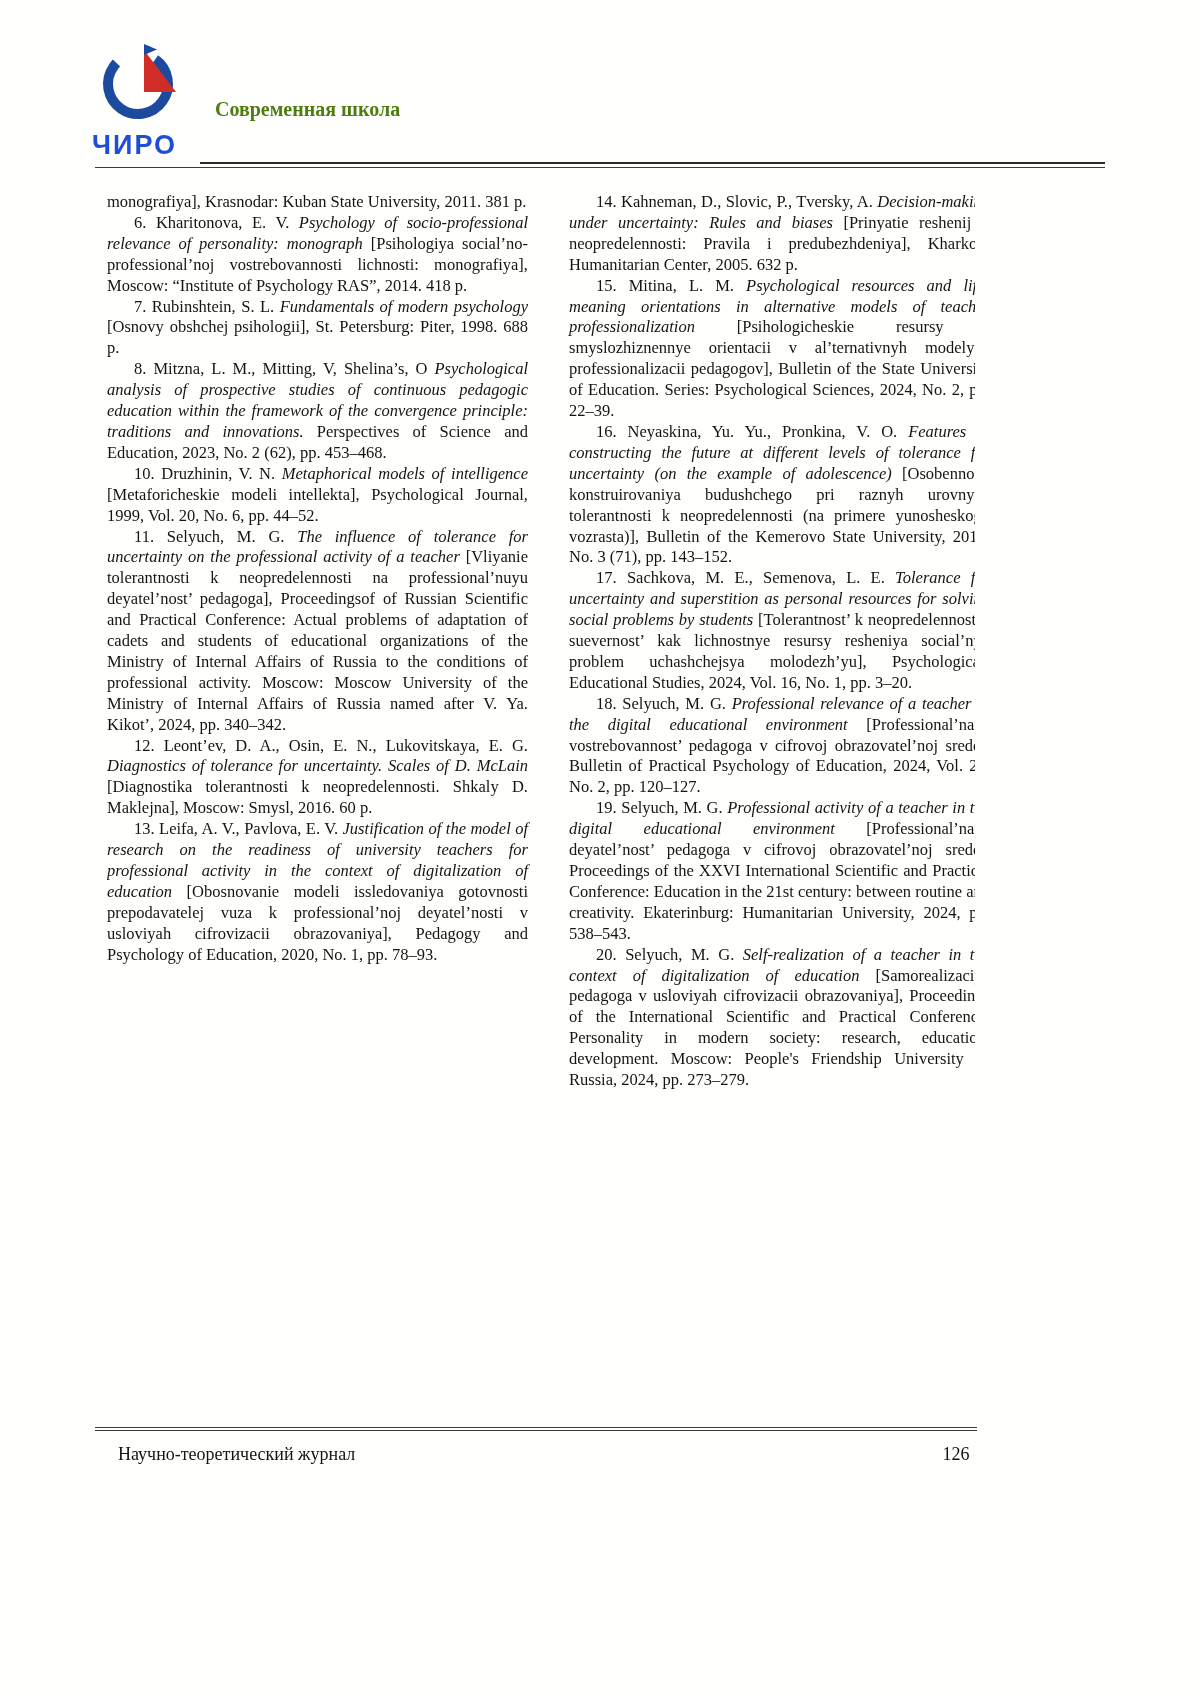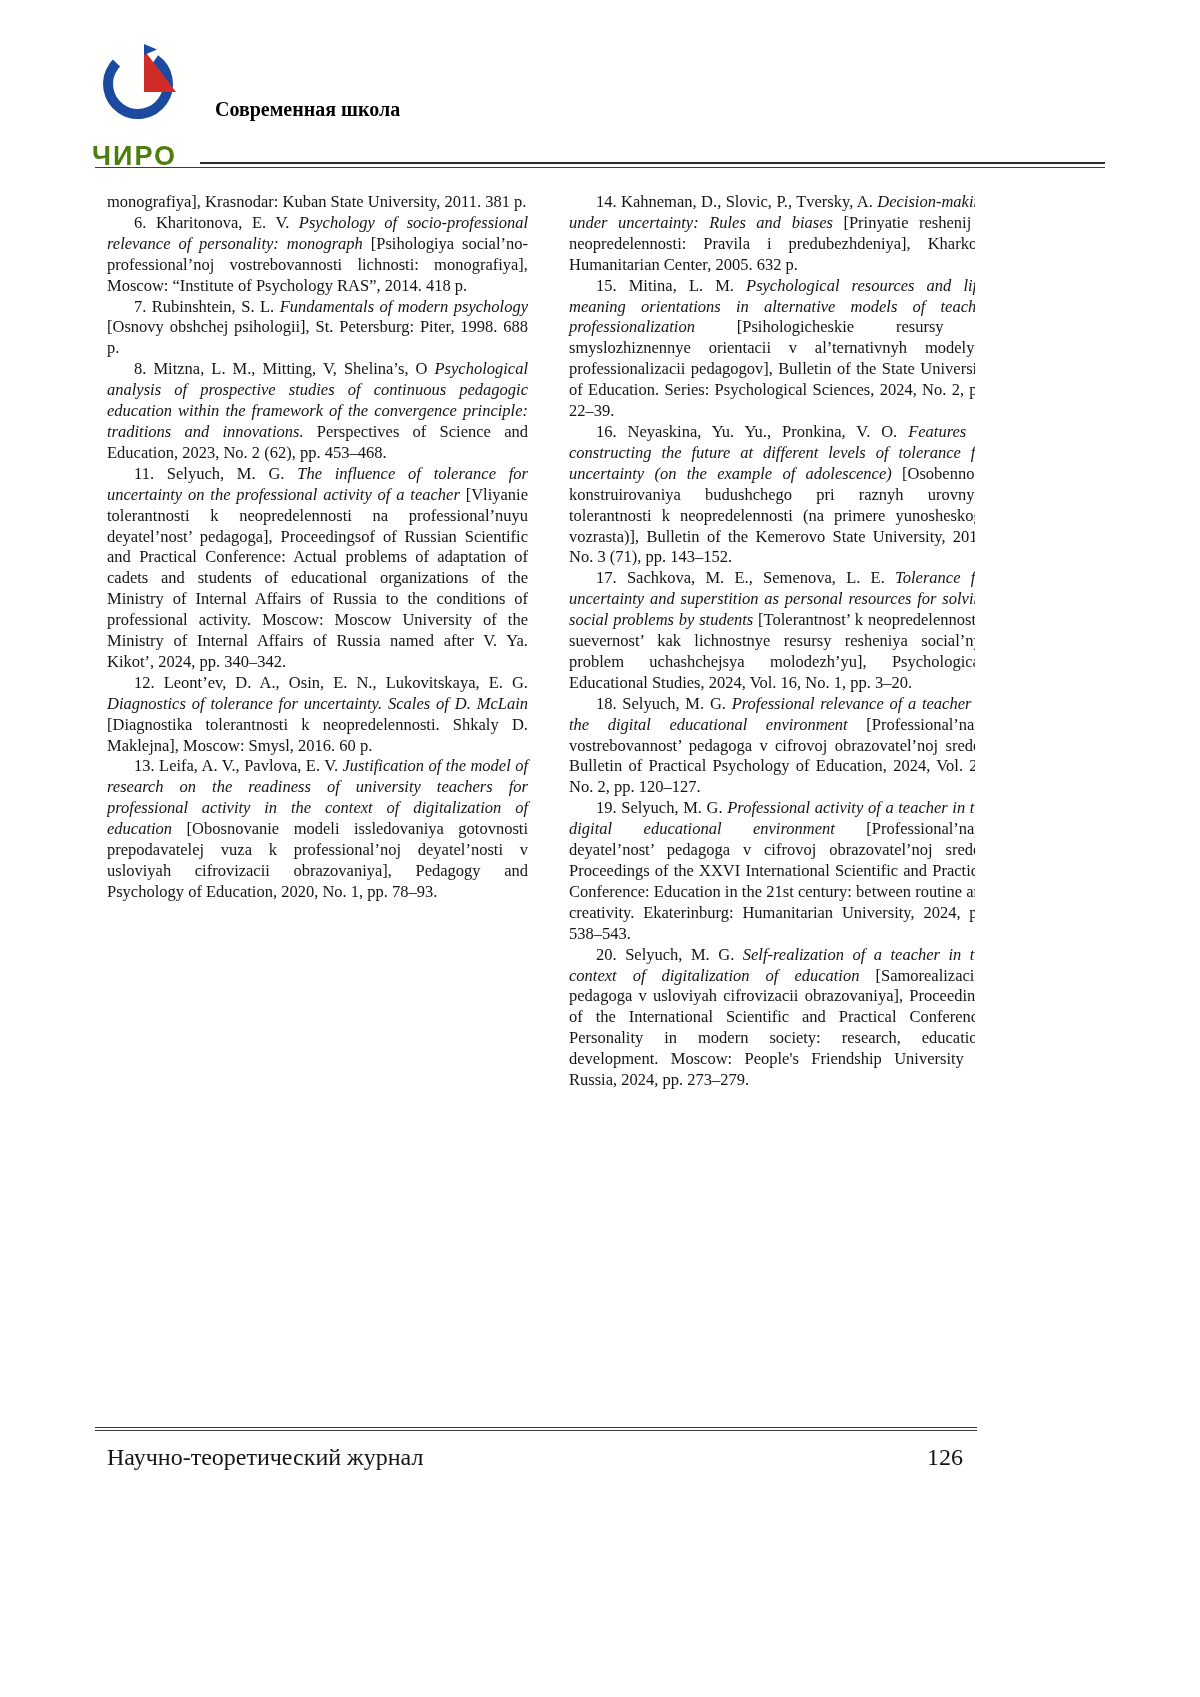--- a/index.html
+++ b/index.html
@@ -12,25 +12,25 @@
     overflow: hidden;
   }
   .page { position: absolute; inset: 0; background: #fffffe; }
 
   
   .logo { position: absolute; left: 92px; top: 42px; width: 110px; text-align: left; }
   .logo svg { display: block; margin-left: 2px; }
   .logo-text {
     font-family: "Liberation Sans", sans-serif;
     font-weight: bold; font-size: 27px; letter-spacing: 2px;
-    color: #4d7c0f; margin-top: 19px;
+    color: #1d4ed8; margin-top: 8px;
   }
   .journal-name {
     position: absolute; left: 215px; top: 98px;
-    font-weight: bold; font-size: 20px; color: #000000;
+    font-weight: bold; font-size: 20px; color: #4d7c0f;
   }
   .header-rule-1 { position: absolute; left: 200px; top: 162px; width: 905px; height: 2px; background: #2b2b2b; }
   .header-rule-2 { position: absolute; left: 95px;  top: 167px; width: 1010px; height: 1px; background: #3a3a3a; }
 
   
   .columns {
     position: absolute; left: 107px; top: 192px;
     width: 868px; height: 1228px;
     display: flex; gap: 41px;
     overflow: hidden;
@@ -41,23 +41,23 @@
     text-align: justify; text-indent: 27px;
     hyphens: auto; -webkit-hyphens: auto;
   }
   .ref.no-indent { text-indent: 0; }
   .it { font-style: italic; }
 
   
   .footer-rule-1 { position: absolute; left: 95px; top: 1427px; width: 882px; height: 1px; background: #3a3a3a; }
   .footer-rule-2 { position: absolute; left: 95px; top: 1430px; width: 882px; height: 1px; background: #3a3a3a; }
   .footer-row {
-    position: absolute; left: 107px; top: 1440px; width: 868px;
+    position: absolute; left: 118px; top: 1440px; width: 868px;
     display: flex; align-items: flex-end;
-    font-size: 24px;
+    font-size: 18px;
   }
   .footer-left { flex: 1; text-align: left; padding-top: 4px; }
   .footer-page { width: 60px; text-align: center; padding-top: 4px; }
   .footer-right { flex: 1; text-align: center; line-height: 27px; }
 </style>
 </head>
 <body>
 
 <div class="page">
 
@@ -73,20 +73,21 @@
   <div class="journal-name">Современная школа</div>
   <div class="header-rule-1"></div>
   <div class="header-rule-2"></div>
 
   <main class="columns">
     <div class="col" id="col-left">
         <p class="ref no-indent"><span>monografiya], Krasnodar: Kuban State University, 2011. 381 p.</span></p>
         <p class="ref"><span>6. Kharitonova, E. V. </span><span class="it">Psychology of socio-professional relevance of personality: monograph</span><span> [Psihologiya social’no-professional’noj vostrebovannosti lichnosti: monografiya], Moscow: “Institute of Psychology RAS”, 2014. 418 p.</span></p>
         <p class="ref"><span>7. Rubinshtein, S. L. </span><span class="it">Fundamentals of modern psychology</span><span> [Osnovy obshchej psihologii], St. Petersburg: Piter, 1998. 688 p.</span></p>
         <p class="ref"><span>8. Mitzna, L. M., Mitting, V, Shelina’s, O </span><span class="it">Psychological analysis of prospective studies of continuous pedagogic education within the framework of the convergence principle: traditions and innovations.</span><span> Perspectives of Science and Education, 2023, No. 2 (62), pp. 453–468.</span></p>
+        <p class="ref"><span>10. Druzhinin, V. N. </span><span class="it">Metaphorical models of intelligence</span><span> [Metaforicheskie modeli intellekta], Psychological Journal, 1999, Vol. 20, No. 6, pp. 44–52.</span></p>
         <p class="ref"><span>11. Selyuch, M. G. </span><span class="it">The influence of tolerance for uncertainty on the professional activity of a teacher</span><span> [Vliyanie tolerantnosti k neopredelennosti na professional’nuyu deyatel’nost’ pedagoga], Proceedingsof of Russian Scientific and Practical Conference: Actual problems of adaptation of cadets and students of educational organizations of the Ministry of Internal Affairs of Russia to the conditions of professional activity. Moscow: Moscow University of the Ministry of Internal Affairs of Russia named after V. Ya. Kikot’, 2024, pp. 340–342.</span></p>
         <p class="ref"><span>12. Leont’ev, D. A., Osin, E. N., Lukovitskaya, E. G. </span><span class="it">Diagnostics of tolerance for uncertainty. Scales of D. McLain</span><span> [Diagnostika tolerantnosti k neopredelennosti. Shkaly D. Maklejna], Moscow: Smysl, 2016. 60 p.</span></p>
         <p class="ref"><span>13. Leifa, A. V., Pavlova, E. V. </span><span class="it">Justification of the model of research on the readiness of university teachers for professional activity in the context of digitalization of education</span><span> [Obosnovanie modeli issledovaniya gotovnosti prepodavatelej vuza k professional’noj deyatel’nosti v usloviyah cifrovizacii obrazovaniya], Pedagogy and Psychology of Education, 2020, No. 1, pp. 78–93.</span></p>
       </div>
     <div class="col" id="col-right">
         <p class="ref"><span>14. Kahneman, D., Slovic, P., Tversky, A. </span><span class="it">Decision-making under uncertainty: Rules and biases</span><span> [Prinyatie reshenij v neopredelennosti: Pravila i predubezhdeniya], Kharkov: Humanitarian Center, 2005. 632 p.</span></p>
         <p class="ref"><span>15. Mitina, L. M. </span><span class="it">Psychological resources and life-meaning orientations in alternative models of teacher professionalization</span><span> [Psihologicheskie resursy i smyslozhiznennye orientacii v al’ternativnyh modelyah professionalizacii pedagogov], Bulletin of the State University of Education. Series: Psychological Sciences, 2024, No. 2, pp. 22–39.</span></p>
         <p class="ref"><span>16. Neyaskina, Yu. Yu., Pronkina, V. O. </span><span class="it">Features of constructing the future at different levels of tolerance for uncertainty (on the example of adolescence)</span><span> [Osobennosti konstruirovaniya budushchego pri raznyh urovnyah tolerantnosti k neopredelennosti (na primere yunosheskogo vozrasta)], Bulletin of the Kemerovo State University, 2017, No. 3 (71), pp. 143–152.</span></p>
         <p class="ref"><span>17. Sachkova, M. E., Semenova, L. E. </span><span class="it">Tolerance for uncertainty and superstition as personal resources for solving social problems by students</span><span> [Tolerantnost’ k neopredelennosti i suevernost’ kak lichnostnye resursy resheniya social’nyh problem uchashchejsya molodezh’yu], Psychological-Educational Studies, 2024, Vol. 16, No. 1, pp. 3–20.</span></p>
         <p class="ref"><span>18. Selyuch, M. G. </span><span class="it">Professional relevance of a teacher in the digital educational environment</span><span> [Professional’naya vostrebovannost’ pedagoga v cifrovoj obrazovatel’noj srede], Bulletin of Practical Psychology of Education, 2024, Vol. 21, No. 2, pp. 120–127.</span></p>

